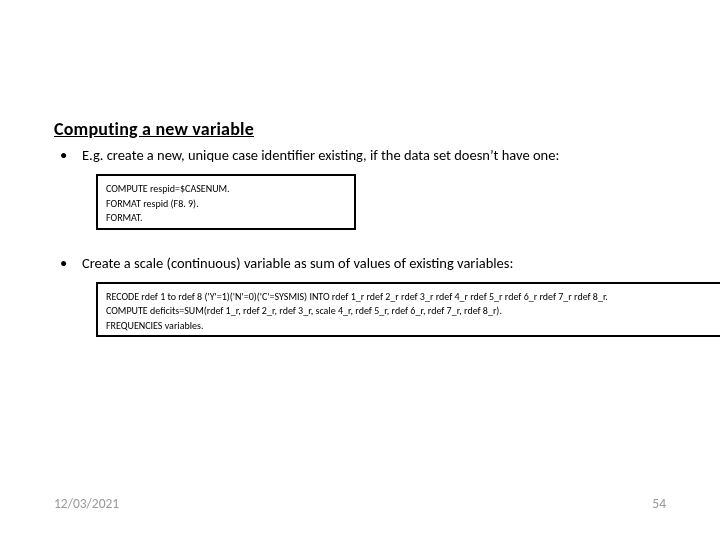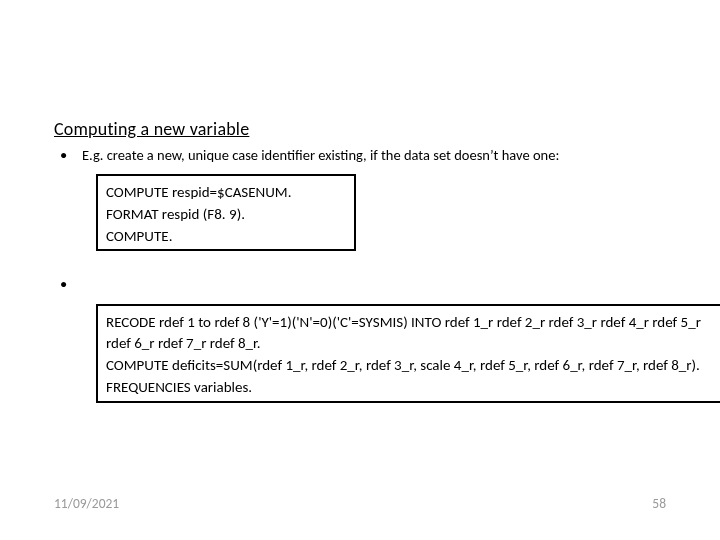--- a/index.html
+++ b/index.html
@@ -12,21 +12,21 @@
     color: #000000;
   }
   .slide {
     position: relative;
     width: 720px;
     height: 540px;
     box-sizing: border-box;
     padding: 118px 54px 0 54px;
   }
   .title {
-    font-weight: 400;
+    font-weight: 700;
     font-size: 18px;
     text-decoration: underline;
     margin-bottom: 6px;
     letter-spacing: 0.2px;
   }
   .bullet-row {
     display: flex;
     align-items: flex-start;
     font-size: 14.5px;
     margin-bottom: 10px;
@@ -35,21 +35,21 @@
   .bullet-dot {
     width: 22px;
     flex: 0 0 22px;
     text-align: left;
     padding-left: 6px;
   }
   .codebox {
     border: 2.5px solid #000000;
     margin: 4px 0 24px 42px;
     padding: 6px 8px 2px 8px;
-    font-size: 15px;
+    font-size: 10px;
     line-height: 1.45;
     width: fit-content;
     box-sizing: border-box;
   }
   .codebox.narrow {
     min-width: 260px;
   }
   .codebox.wide {
     width: 642px;
   }
@@ -75,31 +75,32 @@
   <div class="title">Computing a new variable</div>
 
   <div class="bullet-row">
     <div class="bullet-dot">•</div>
     <div>E.g. create a new, unique case identifier existing, if the data set doesn’t have one:</div>
   </div>
 
   <div class="codebox narrow">
     <div class="line">COMPUTE respid=$CASENUM.</div>
     <div class="line">FORMAT respid (F8. 9).</div>
-    <div class="line">COMPUTE.</div>
+    <div class="line">FORMAT.</div>
   </div>
 
   <div class="bullet-row">
     <div class="bullet-dot">•</div>
+    <div>Create a scale (continuous) variable as sum of values of existing variables:</div>
   </div>
 
   <div class="codebox wide">
     <div class="line">RECODE rdef 1 to rdef 8  ('Y'=1)('N'=0)('C'=SYSMIS) INTO rdef 1_r  rdef 2_r rdef 3_r rdef 4_r rdef 5_r rdef 6_r rdef 7_r  rdef 8_r.</div>
     <div class="line">COMPUTE deficits=SUM(rdef 1_r, rdef 2_r, rdef 3_r, scale 4_r, rdef 5_r, rdef 6_r, rdef 7_r, rdef 8_r).</div>
     <div class="line">FREQUENCIES variables.</div>
   </div>
 
   <div class="footer">
-    <div>11/09/2021</div>
-    <div>58</div>
+    <div>12/03/2021</div>
+    <div>54</div>
   </div>
 
 </div>
 
 </body></html>

